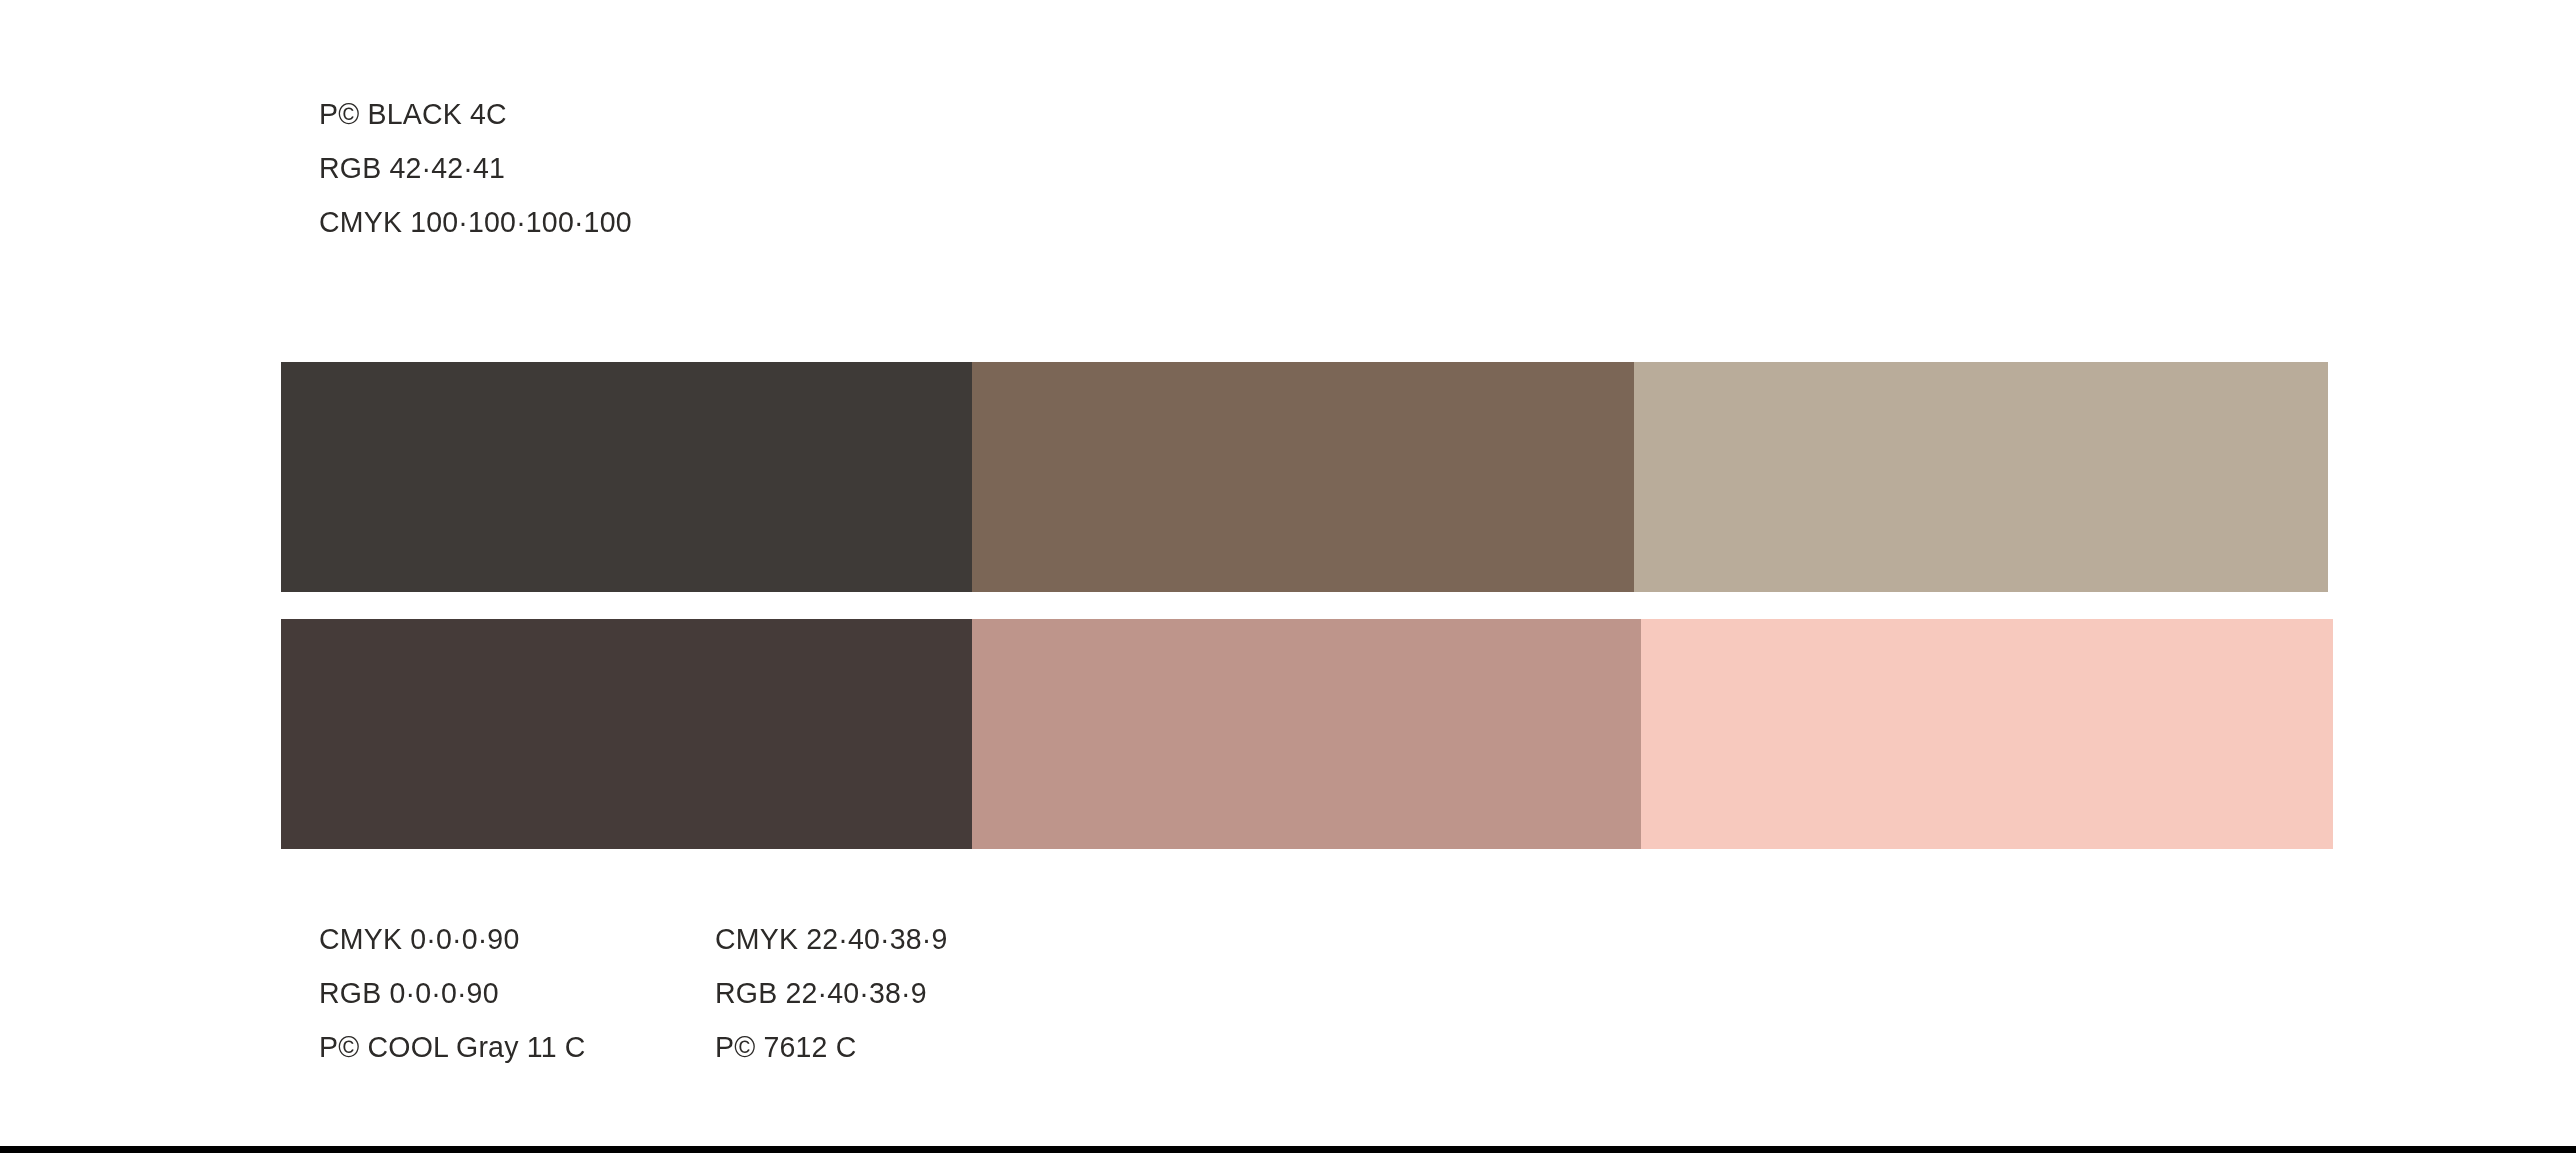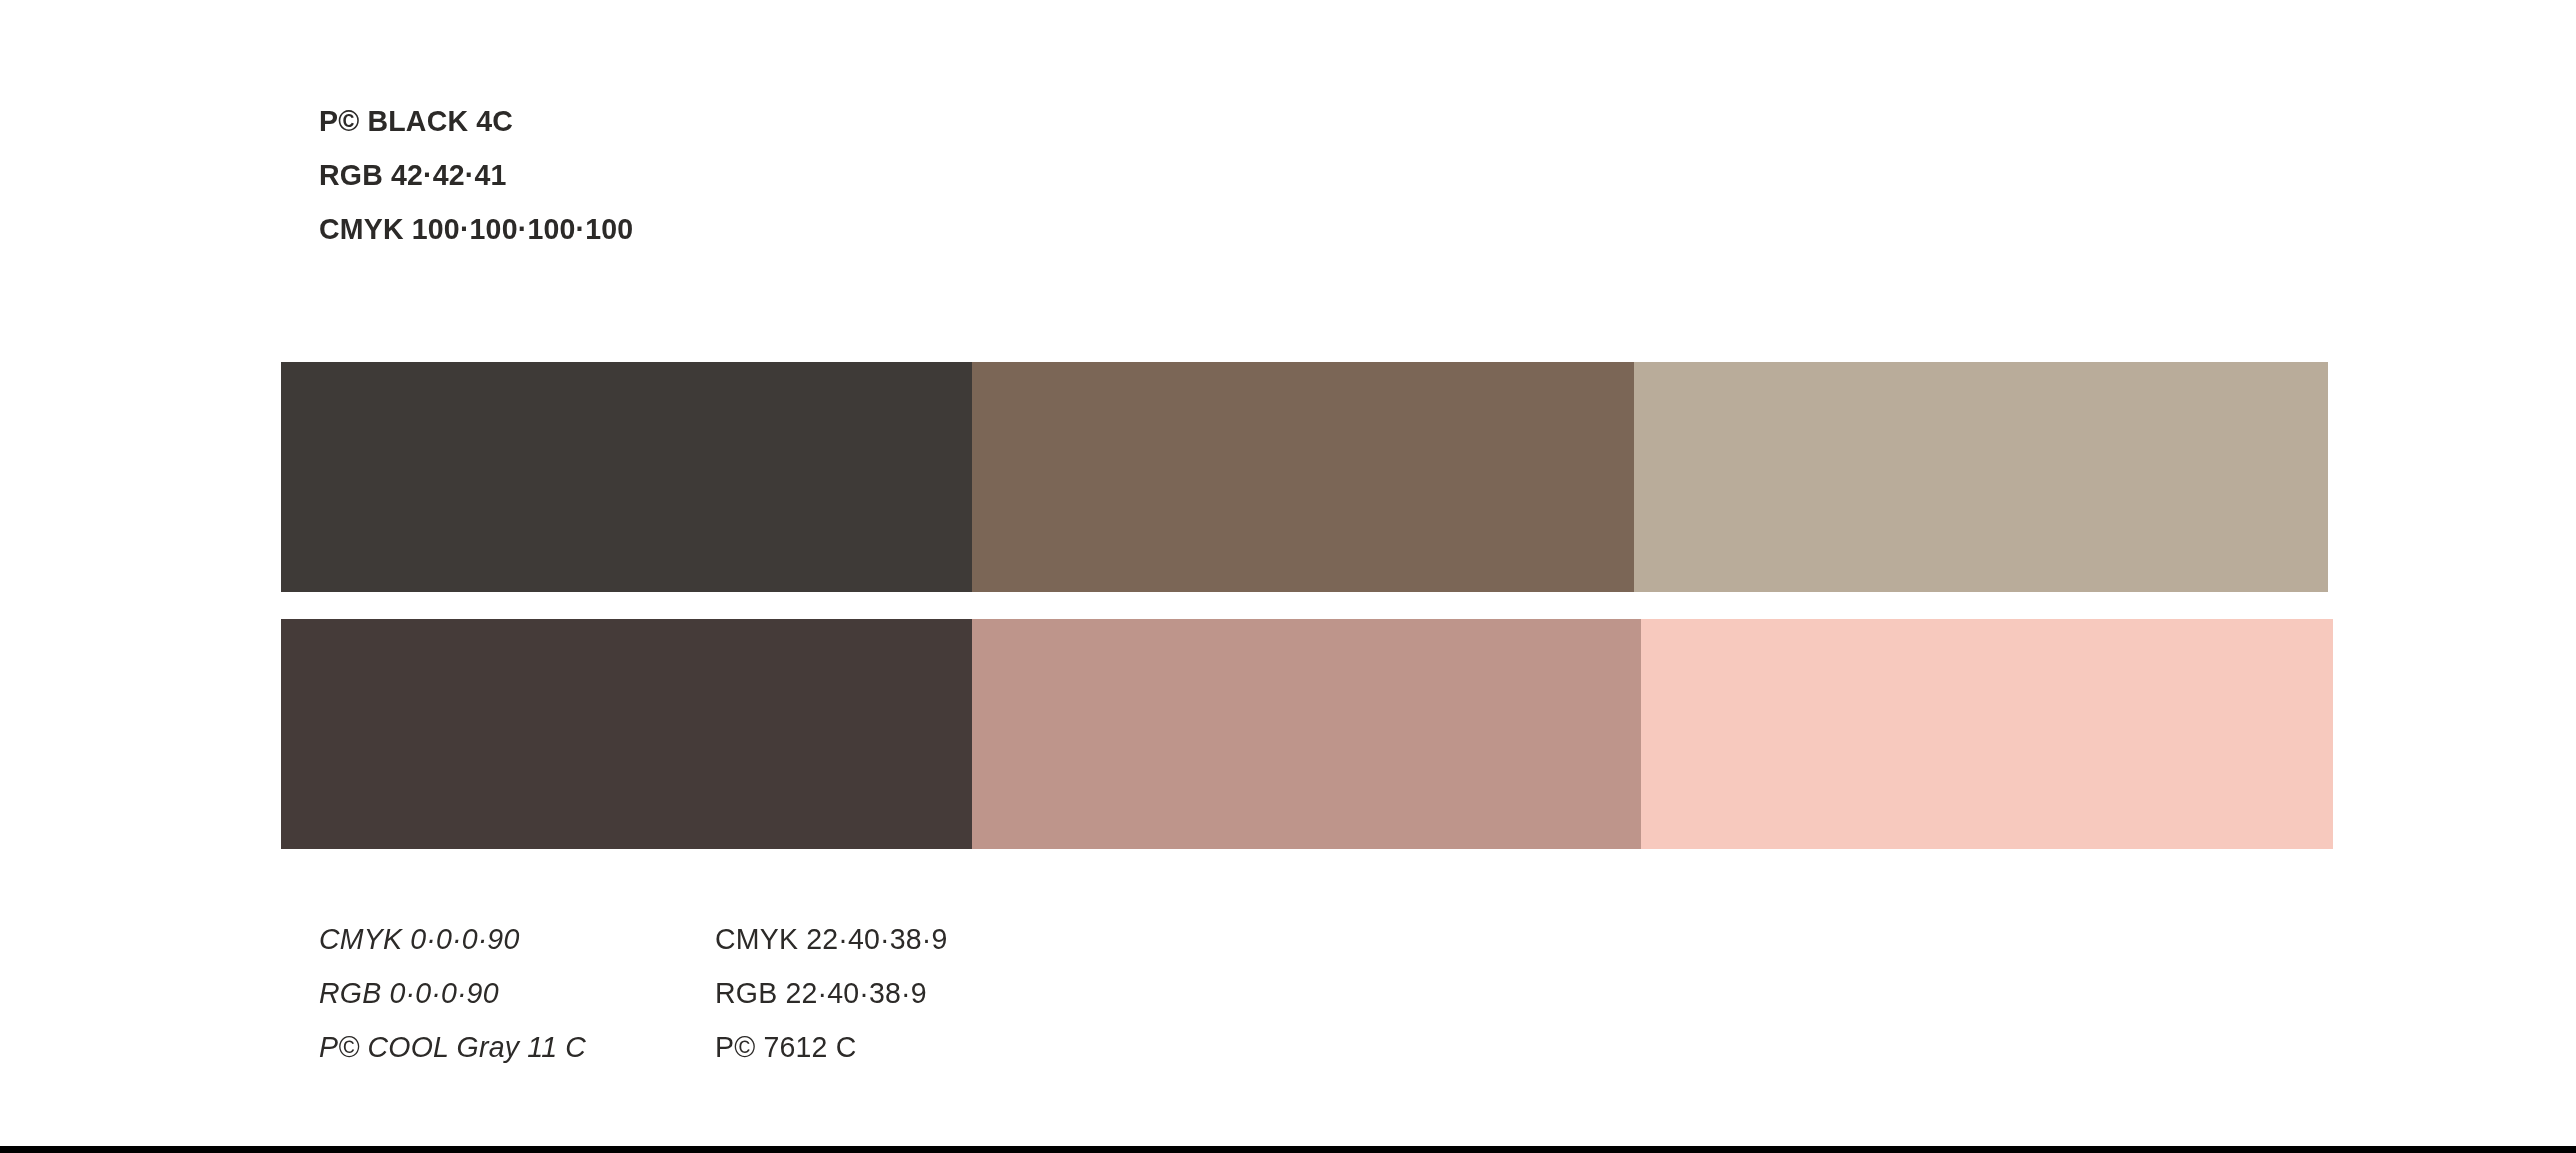--- a/index.html
+++ b/index.html
@@ -63,21 +63,21 @@
     width: 2576px;
     height: 7.7px;
     background: #000000;
   }
 </style>
 </head>
 <body>
 
 <div class="page">
 
-  <div class="caption-row" style="top: 94px; font-weight: bold;">
+  <div class="caption-row" style="top: 87px;">
 
     <div class="caption-col" style="width: 715px; padding-left: 319px;">
       <div class="spec-line">P© BLACK 4C</div>
       <div class="spec-line">RGB 42·42·41</div>
       <div class="spec-line">CMYK 100·100·100·100</div>
     </div>
 
 
 
   </div>
@@ -89,21 +89,21 @@
   </div>
 
   <div class="swatch-band" style="left: 281px; top: 619px; width: 2052px; height: 230px;">
     <div class="swatch" style="width: 691px;  background: #453b39;"></div>
     <div class="swatch" style="width: 669px;  background: #be958b;"></div>
     <div class="swatch" style="width: 692px;  background: #f7c9be;"></div>
   </div>
 
   <div class="caption-row" style="top: 912px;">
 
-    <div class="caption-col" style="width: 715px; padding-left: 319px; font-style: italic;">
+    <div class="caption-col" style="width: 715px; padding-left: 319px;">
       <div class="spec-line">CMYK 0·0·0·90</div>
       <div class="spec-line">RGB 0·0·0·90</div>
       <div class="spec-line">P© COOL Gray 11 C</div>
     </div>
 
     <div class="caption-col" style="width: 659px; padding-left: 0px;">
       <div class="spec-line">CMYK 22·40·38·9</div>
       <div class="spec-line">RGB 22·40·38·9</div>
       <div class="spec-line">P© 7612 C</div>
     </div>

